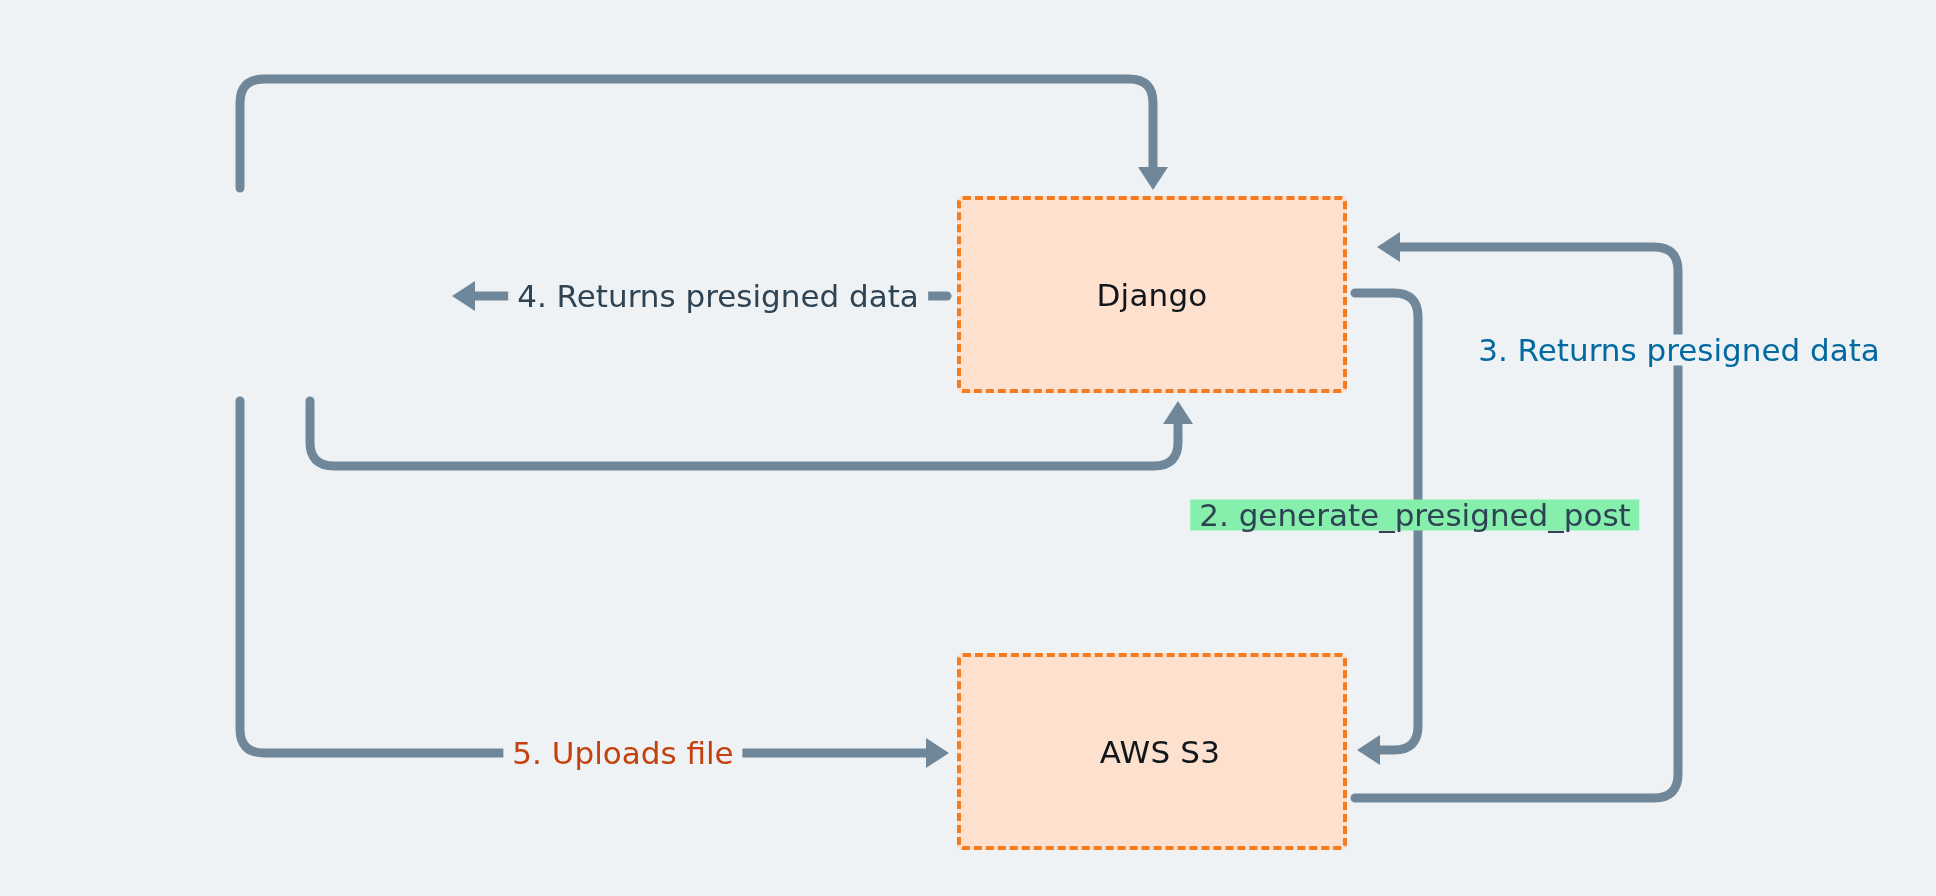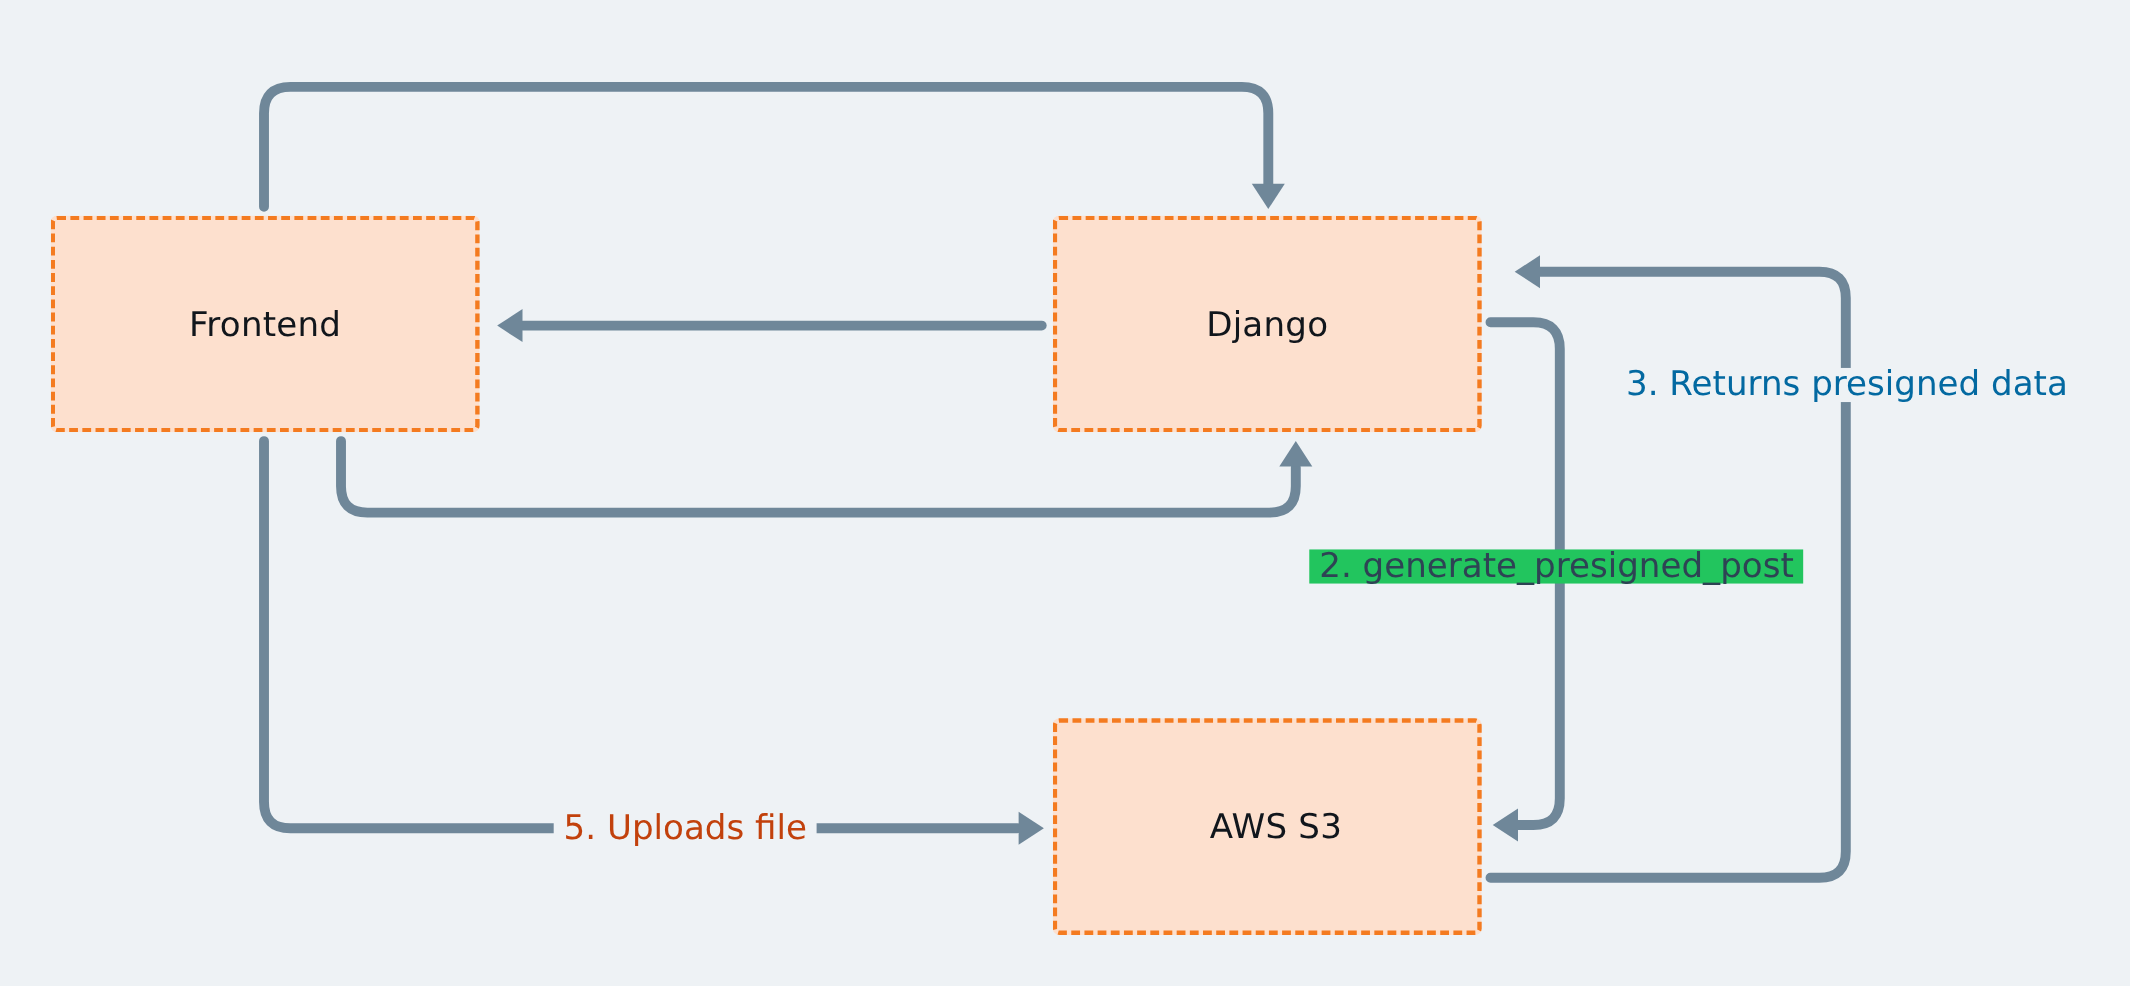--- a/index.html
+++ b/index.html
@@ -74,27 +74,25 @@
     <g id="edge-heads">
         <polygon points="1153,190 1138,167 1168,167" fill="#6f8799"></polygon>
         <polygon points="1357,750 1380,735 1380,765" fill="#6f8799"></polygon>
         <polygon points="1377,247 1400,232 1400,262" fill="#6f8799"></polygon>
         <polygon points="452,296 475,281 475,311" fill="#6f8799"></polygon>
         <polygon points="949,753 926,738 926,768" fill="#6f8799"></polygon>
         <polygon points="1178,401 1163,424 1193,424" fill="#6f8799"></polygon>
       </g>
   </svg>
 
-  <div class="node-box" style="left: 46px; top: 196px; width: 390px; height: 197px; background: rgb(253, 224, 206); border-color: rgb(244, 123, 32);">
-    <span class="node-label" style="color: rgb(17, 22, 28);">Frontend</span>
-  </div>
   <div class="node-box" style="left: 957px; top: 196px; width: 390px; height: 197px; background: rgb(253, 224, 206); border-color: rgb(244, 123, 32);">
     <span class="node-label" style="color: rgb(17, 22, 28);">Django</span>
   </div>
   <div class="node-box" style="left: 957px; top: 653px; width: 390px; height: 197px; background: rgb(253, 224, 206); border-color: rgb(244, 123, 32);">
     <span class="node-label" style="color: rgb(17, 22, 28); margin-left: 16px;">AWS S3</span>
   </div>
 
-  <div class="edge-label" style="left: 1415px; top: 515px; color: rgb(46, 67, 84); background: #22c55e;">2. generate_presigned_post</div>
+  <div class="edge-label" style="left: 1415px; top: 515px; color: rgb(46, 67, 84); background: #86efac;">2. generate_presigned_post</div>
   <div class="edge-label" style="left: 1679px; top: 350px; color: #0369a1; background: rgb(238, 242, 245);">3. Returns presigned data</div>
+  <div class="edge-label" style="left: 718px; top: 296px; color: rgb(46, 67, 84); background: rgb(238, 242, 245);">4. Returns presigned data</div>
   <div class="edge-label" style="left: 623px; top: 753px; color: #c2410c; background: rgb(238, 242, 245);">5. Uploads file</div>
 
 </div>
 
 </body></html>

